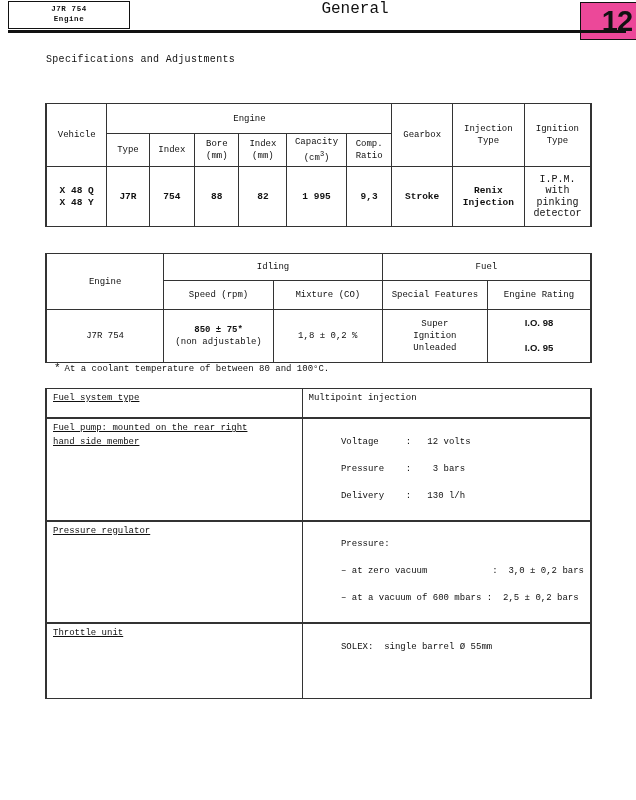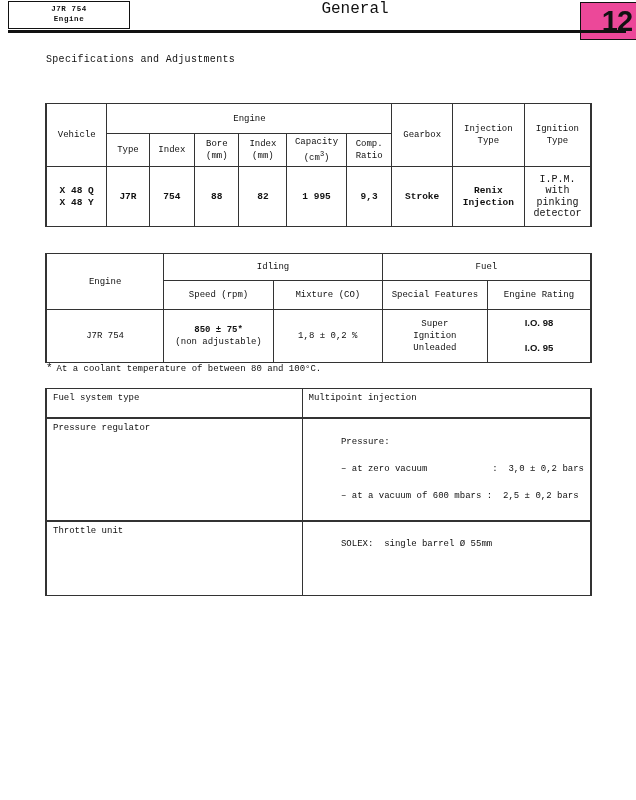--- a/index.html
+++ b/index.html
@@ -130,26 +130,26 @@
     left: 45px; top: 388px;
     width: 547px;
   }
   #table-fuelsys td {
     text-align: left;
     padding: 3px 6px;
     vertical-align: top;
     font-size: 9px;
     line-height: 13.5px;
   }
-  #table-fuelsys td.col-left { width: 275px; }
+  #table-fuelsys td.col-left { width: 275px; text-decoration: underline; }
   #table-fuelsys .r-sep { border-top-width: 2px; }
 
   .footnote {
     position: absolute;
-    left: 46px; top: 364px;
+    left: 54px; top: 364px;
     font-size: 9px;
   }
   .footnote .star {
     font-size: 11px;
     vertical-align: top;
     line-height: 8px;
     margin-right: 4px;
   }
 
   .kv { white-space: pre; }
@@ -271,20 +271,31 @@
   <span class="star">*</span><span>At a coolant temperature of between 80 and 100°C.</span>
 </div>
 
 <table class="tbl" id="table-fuelsys">
   <tbody>
       <tr>
     <td class="col-left outer-left" style="height:22px">Fuel system type</td>
     <td class="outer-right">Multipoint injection</td>
   </tr>
   <tr>
+    <td class="col-left outer-left r-sep" style="height:50px">
+      <span>Fuel pump: mounted on the rear right</span><br>
+      <span>hand side member</span>
+    </td>
+    <td class="outer-right r-sep kv">
+      <span>Voltage     :   12 volts</span><br>
+      <span>Pressure    :    3 bars</span><br>
+      <span>Delivery    :   130 l/h</span>
+    </td>
+  </tr>
+  <tr>
     <td class="col-left outer-left r-sep" style="height:50px">Pressure regulator</td>
     <td class="outer-right r-sep kv">
       <span>Pressure:</span><br>
       <span>– at zero vacuum            :  3,0 ± 0,2 bars</span><br>
       <span>– at a vacuum of 600 mbars :  2,5 ± 0,2 bars</span>
     </td>
   </tr>
   <tr>
     <td class="col-left outer-left r-sep" style="height:32px">Throttle unit</td>
     <td class="outer-right r-sep kv">

